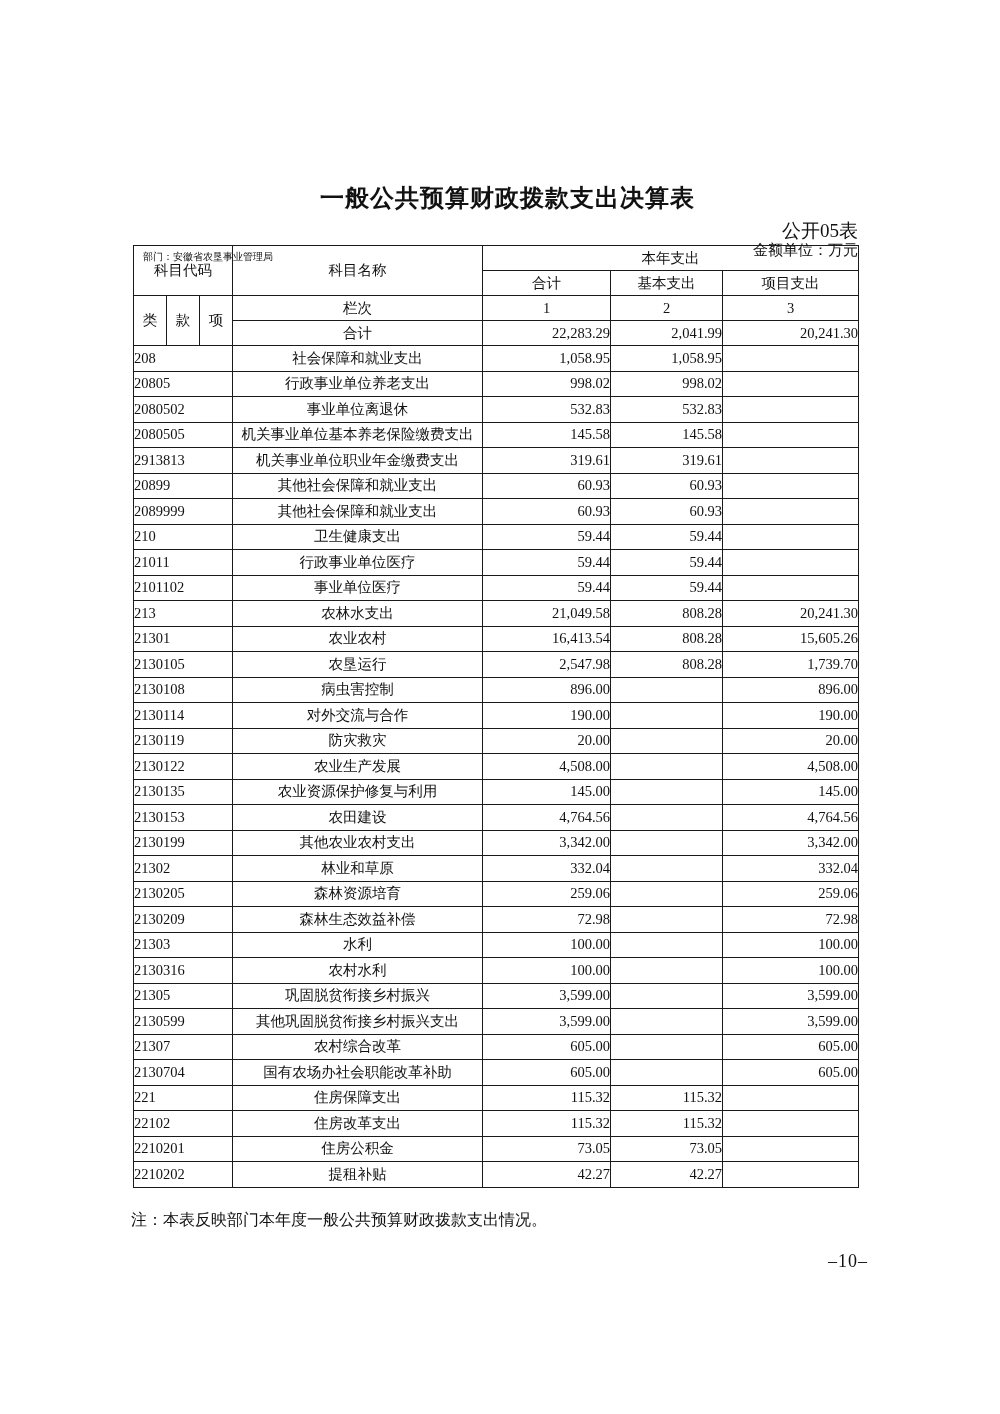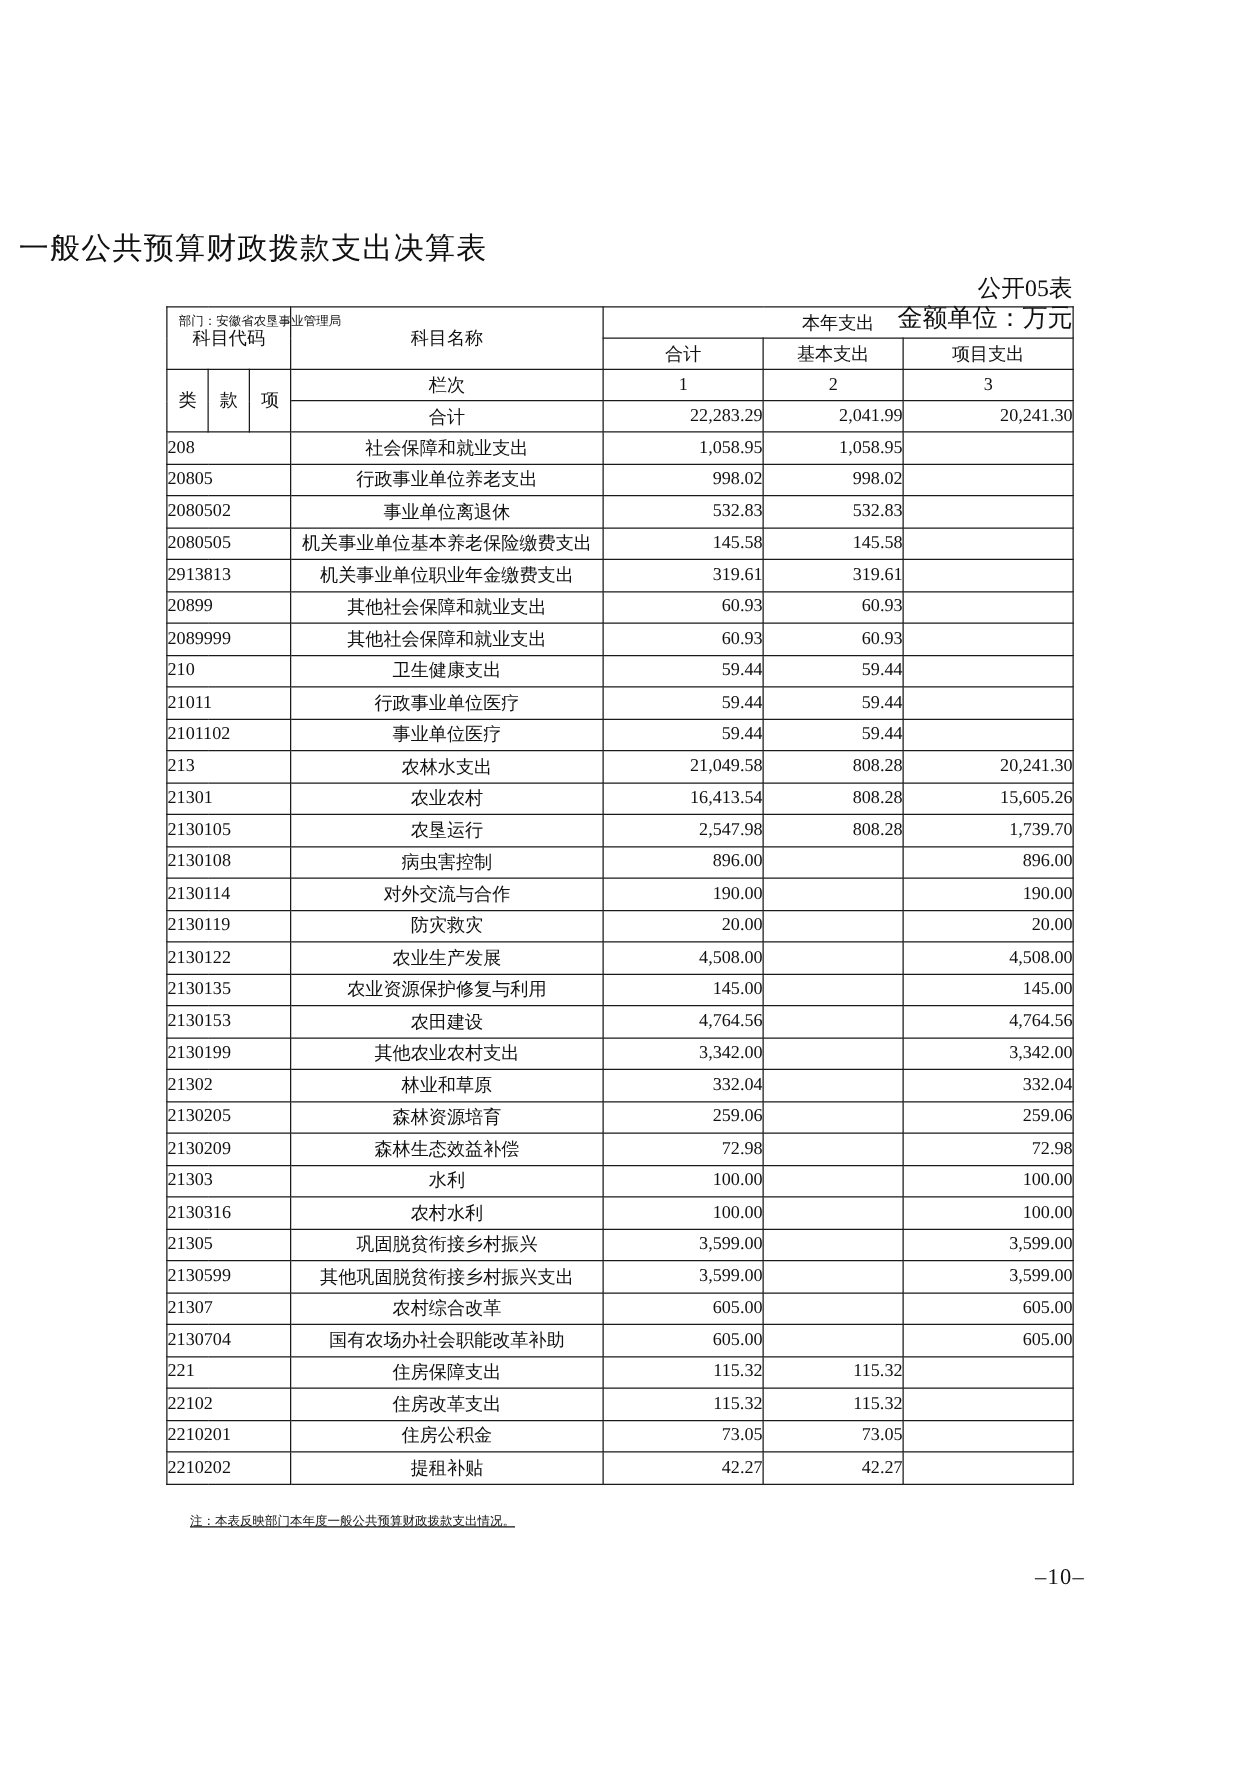--- a/index.html
+++ b/index.html
@@ -11,43 +11,44 @@
     background: #ffffff;
     font-family: "Liberation Serif", "DejaVu Serif", serif;
     color: #111111;
     overflow: hidden;
   }
   .doc-title {
     position: absolute;
     top: 182px;
     left: 0;
     width: 100%;
+    text-align: center;
     font-family: "Liberation Sans", "DejaVu Sans", sans-serif;
     font-size: 24px;
-    font-weight: 400;
+    font-weight: 700;
     letter-spacing: 1px;
     padding-left: 15px;
   }
   .form-no {
     position: absolute;
     top: 218px;
     right: 142px;
     font-size: 19px;
   }
   .dept-line-left {
     position: absolute;
     top: 250px;
     left: 143px;
     font-size: 10px;
   }
   .dept-line-right {
     position: absolute;
     top: 241px;
     right: 142px;
-    font-size: 20px;
+    font-size: 15px;
   }
   table.budget {
     position: absolute;
     top: 245px;
     left: 133px;
     width: 725px;
     border-collapse: collapse;
     table-layout: fixed;
     font-size: 14.5px;
   }
@@ -61,23 +62,22 @@
   }
   thead tr { height: 25px; }
   tbody tr { height: 25.5px; margin-left: 36px; }
   .c { text-align: center; }
   .code-cell { text-align: left; padding-left: 8px; }
   .name-cell { text-align: center; padding-left: 8px; }
   .num-cell { text-align: right; padding-right: 10px; }
   .note-line {
     position: absolute;
     top: 1210px;
-    left: 152px;
-    font-size: 10px;
-    text-decoration: underline;
+    left: 131px;
+    font-size: 16px;
   }
   .page-number {
     position: absolute;
     top: 1251px;
     right: 132px;
     font-size: 18px;
     letter-spacing: 1px;
   }
 </style>
 </head>

